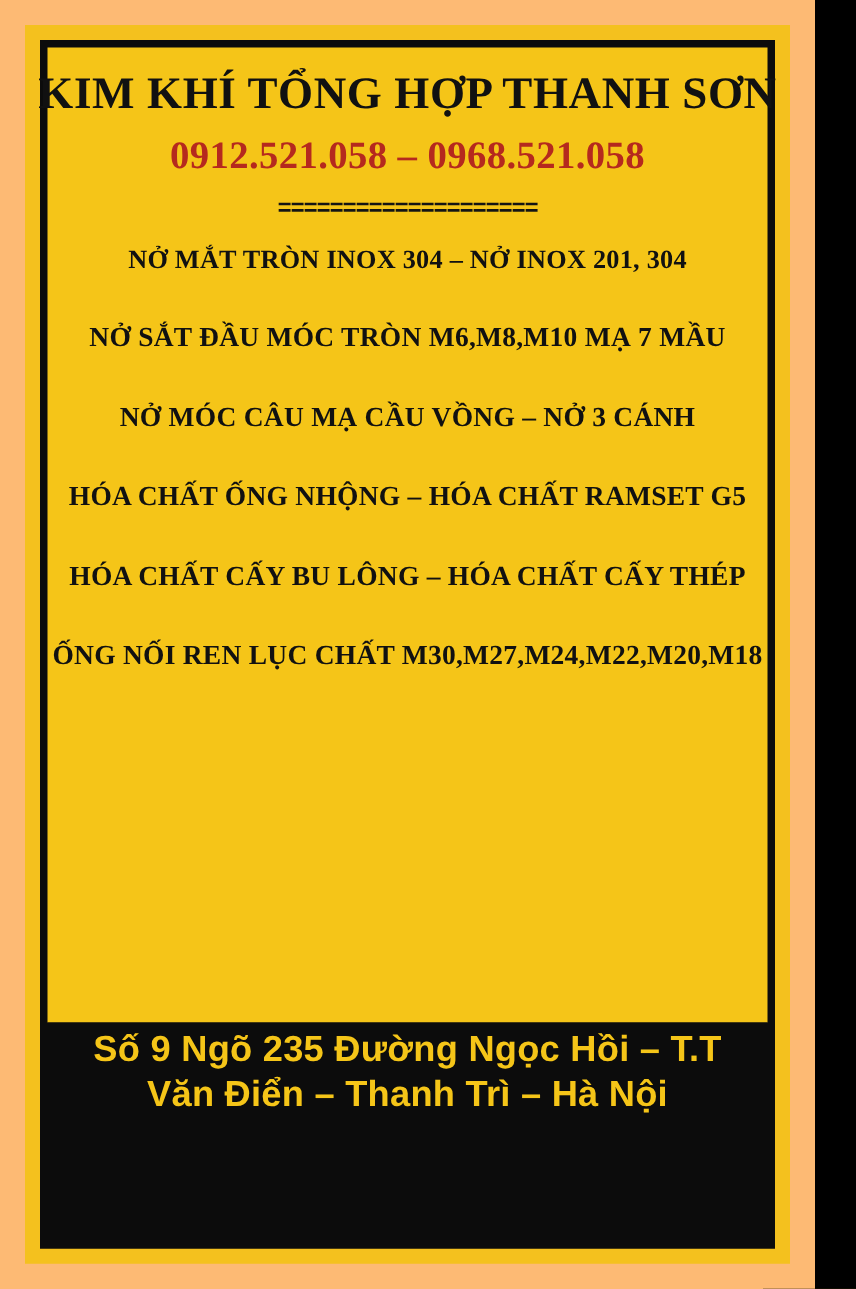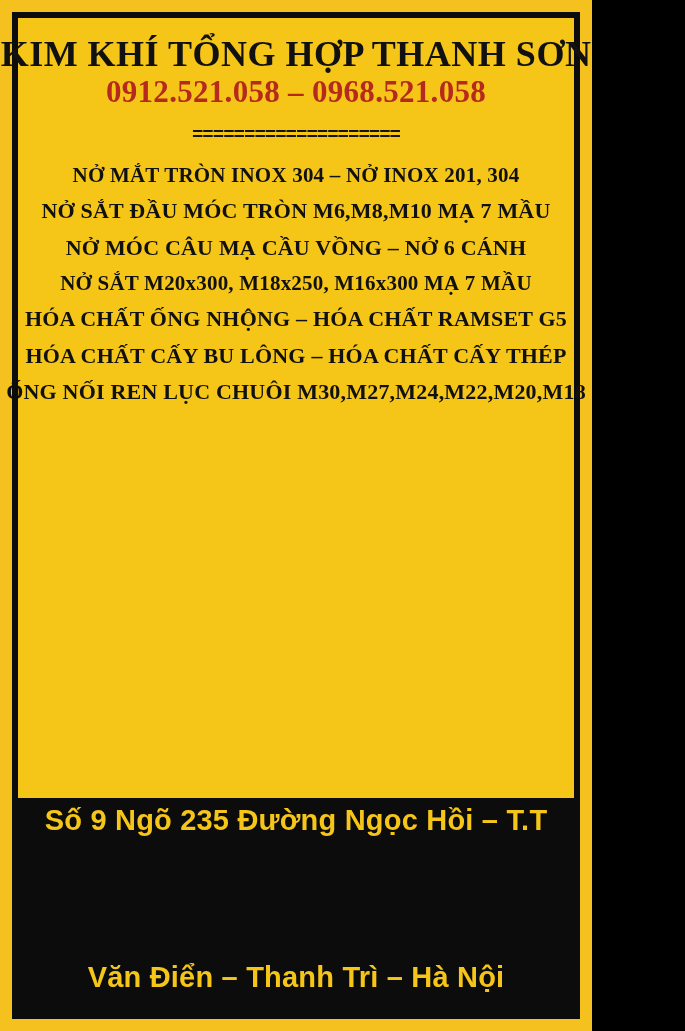--- a/index.html
+++ b/index.html
@@ -9,25 +9,25 @@
   }
   body {
     width: 685px;
     height: 1031px;
     font-family: "Liberation Serif", serif;
     overflow: hidden;
   }
 
   .poster {
     position: relative;
-    width: 592px;
+    width: 652px;
     height: 1031px;
-    background: #a21caf;
+    background: #fdba74;
     box-sizing: border-box;
-    padding: 0;
+    padding: 20px;
   }
 
   
   .gold-frame {
     position: relative;
     width: 100%;
     height: 100%;
     box-sizing: border-box;
     background: #f4c11e;
     padding: 12px;
@@ -68,21 +68,21 @@
     white-space: nowrap;
     margin-top: 4px;
   }
 
   .phones {
     font-family: "Liberation Serif", serif;
     font-weight: bold;
     font-size: 31px;
     color: #b5291e;
     text-align: center;
-    margin-top: 0;
+    margin-top: 12px;
     white-space: nowrap;
     letter-spacing: 0.3px;
   }
 
   .divider-eq {
     font-family: "Liberation Mono", monospace;
     font-weight: bold;
     font-size: 19px;
     letter-spacing: -1px;
     color: #141414;
@@ -106,30 +106,30 @@
     font-family: "Liberation Serif", serif;
     font-weight: bold;
     color: #111111;
     text-align: center;
     white-space: nowrap;
     line-height: 1.02;
     padding: 7px 0 7px 0;
     letter-spacing: 0.2px;
   }
   .s-21 { font-size: 21px; }
-  .s-22 { font-size: 22px; }
+  .s-22 { font-size: 22px; margin-top: 27px; }
 
   
   .address-block {
     flex: 1 1 auto;
     background: #0c0c0c;
     display: flex;
     flex-direction: column;
     align-items: center;
-    justify-content: space-between;
+    justify-content: flex-start;
     padding: 4px 6px 18px 6px;
     box-sizing: border-box;
   }
 
   .address-line {
     font-family: "Liberation Sans", sans-serif;
     font-weight: bold;
     font-size: 29px;
     color: #f5c518;
     text-align: center;
@@ -149,25 +149,24 @@
 
         <div class="shop-title">KIM KHÍ TỔNG HỢP THANH SƠN</div>
 
         <div class="phones">0912.521.058 – 0968.521.058</div>
 
         <div class="divider-eq">====================</div>
 
         <div class="product-list">
           <div class="product-line s-21">NỞ MẮT TRÒN INOX 304 – NỞ INOX 201, 304</div>
           <div class="product-line s-22">NỞ SẮT ĐẦU MÓC TRÒN M6,M8,M10 MẠ 7 MẦU</div>
-          <div class="product-line s-22">NỞ MÓC CÂU MẠ CẦU VỒNG – NỞ 6 CÁNH</div>
-          <div class="product-line s-21">NỞ SẮT M20x300, M18x250, M16x300 MẠ 7 MẦU</div>
+          <div class="product-line s-22">NỞ MÓC CÂU MẠ CẦU VỒNG – NỞ 3 CÁNH</div>
           <div class="product-line s-22">HÓA CHẤT ỐNG NHỘNG – HÓA CHẤT RAMSET G5</div>
           <div class="product-line s-22">HÓA CHẤT CẤY BU LÔNG – HÓA CHẤT CẤY THÉP</div>
-          <div class="product-line s-22">ỐNG NỐI REN LỤC CHUÔI M30,M27,M24,M22,M20,M18</div>
+          <div class="product-line s-22">ỐNG NỐI REN LỤC CHẤT M30,M27,M24,M22,M20,M18</div>
         </div>
 
       </div>
 
       <div class="address-block">
         <div class="address-line">Số 9 Ngõ 235 Đường Ngọc Hồi – T.T</div>
         <div class="address-line">Văn Điển – Thanh Trì – Hà Nội</div>
       </div>
 
     </div>

